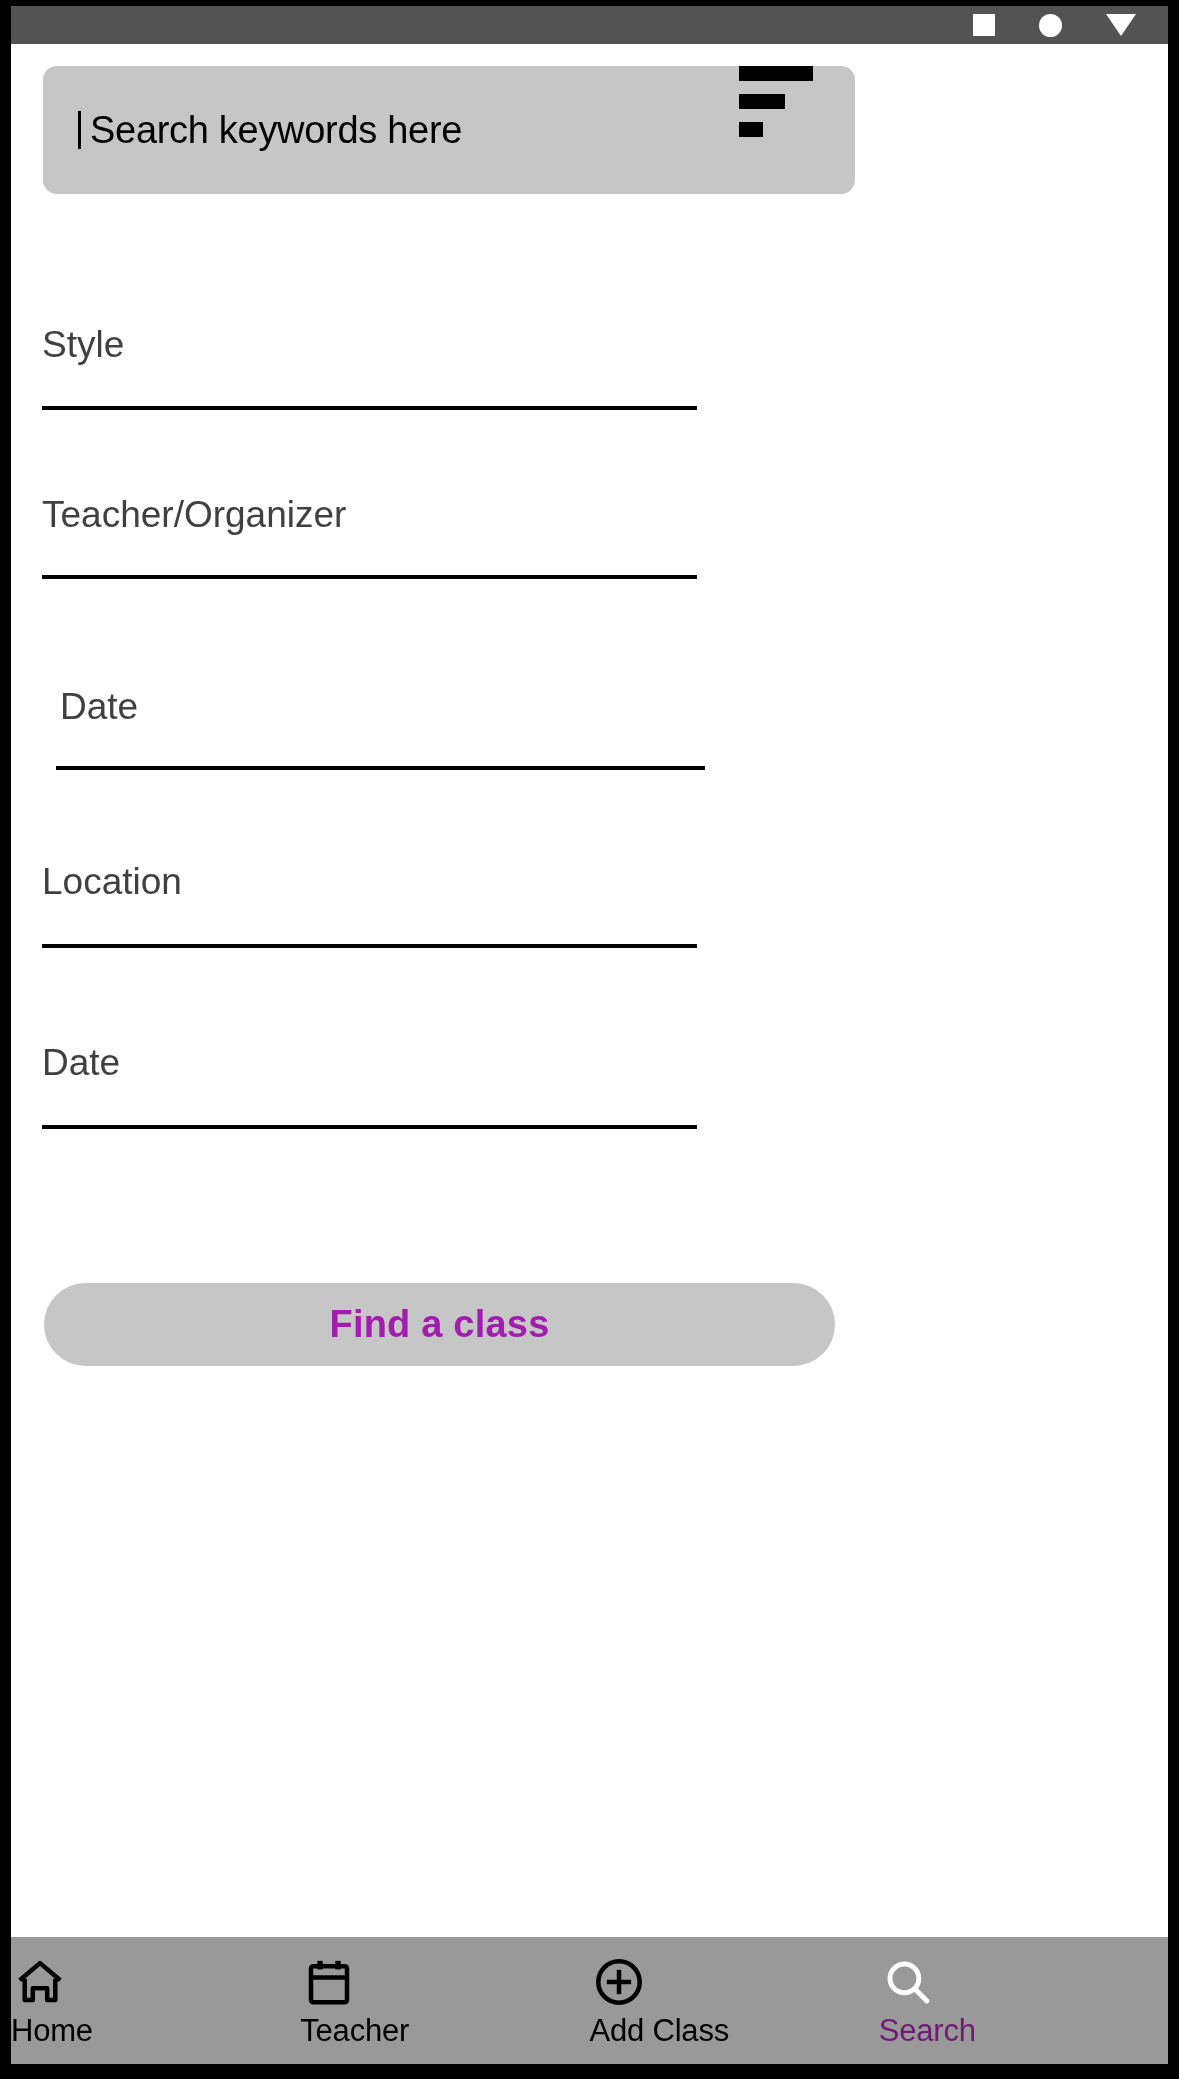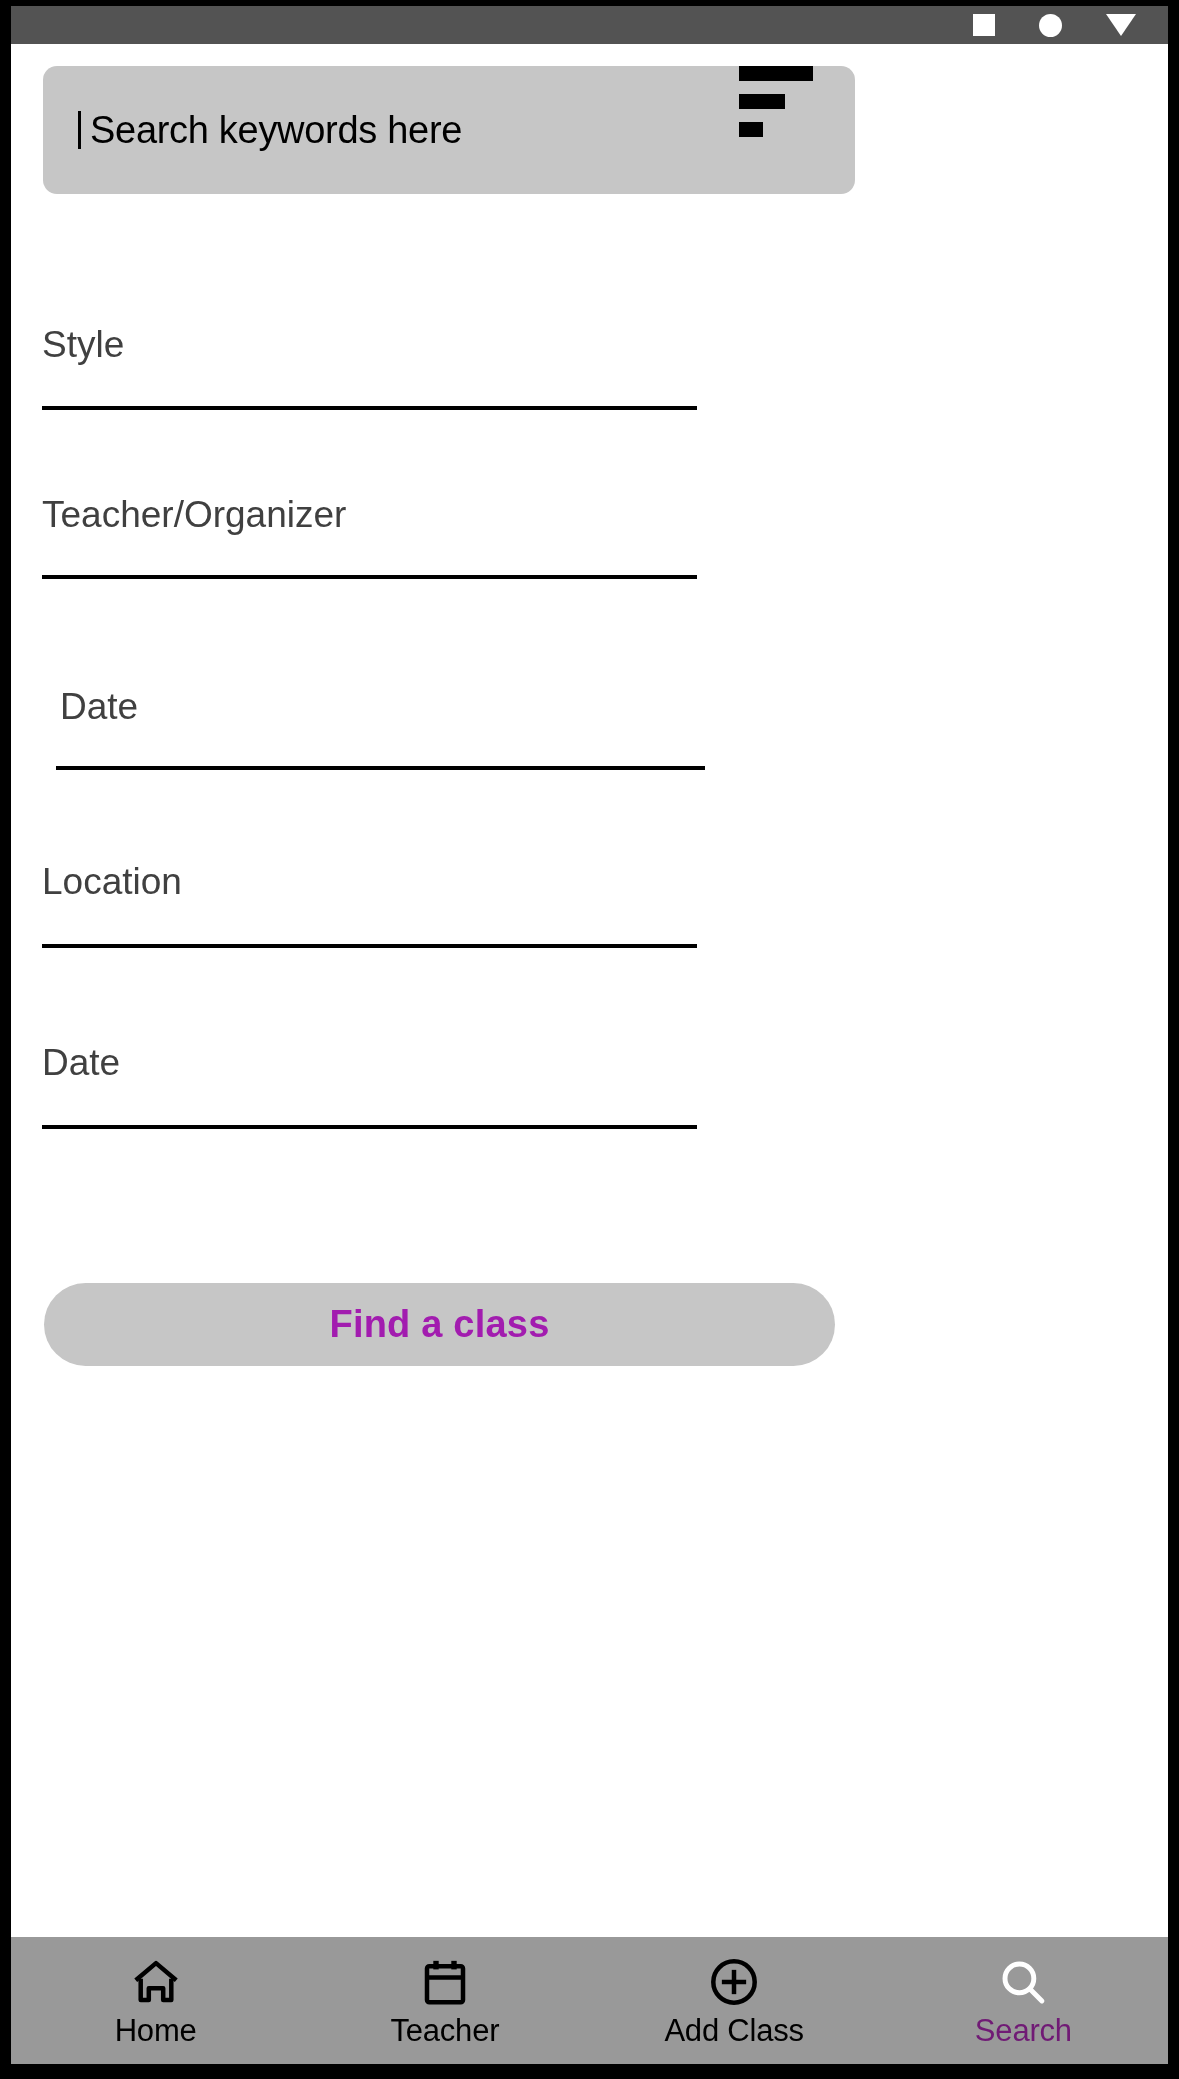--- a/index.html
+++ b/index.html
@@ -114,21 +114,21 @@
   
   #bottomnav {
     position:absolute; left:0; bottom:0;
     width:1157px; height:127px;
     background:#999999;
     display:flex; align-items:center;
   }
   .nav-item {
     flex:1; height:100%;
     display:flex; flex-direction:column;
-    align-items:center; justify-content:center;
+    align-items:flex-start; justify-content:center;
     gap:6px; cursor:pointer;
   }
   .nav-label {
     font-size:31px; color:#000; line-height:1;
     letter-spacing:-0.2px;
   }
   .nav-item.active .nav-label { color:#701a75; }
   .nav-ico { width:58px; height:54px; display:block; }
   .nav-ico svg { width:100%; height:100%; display:block; }
 </style>

